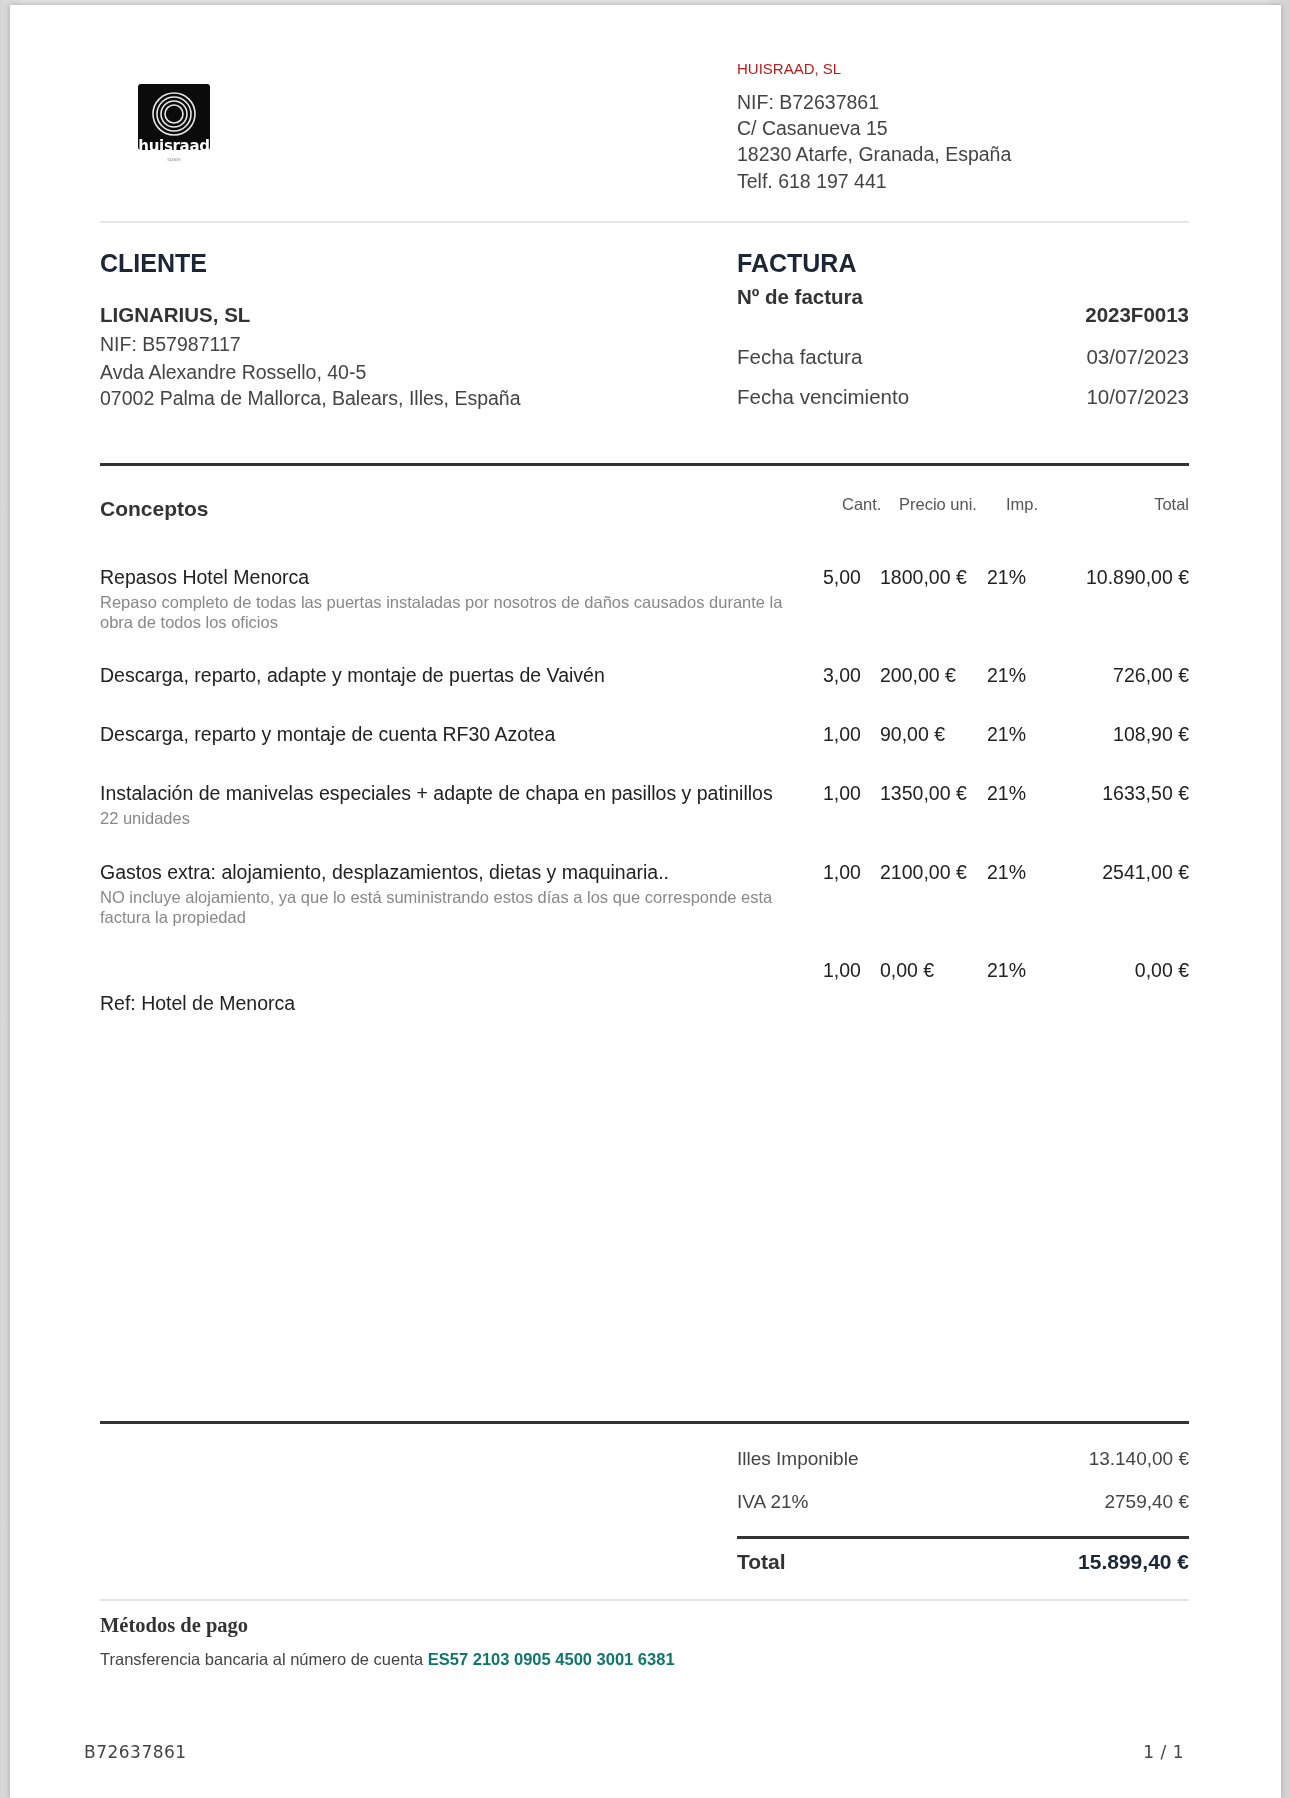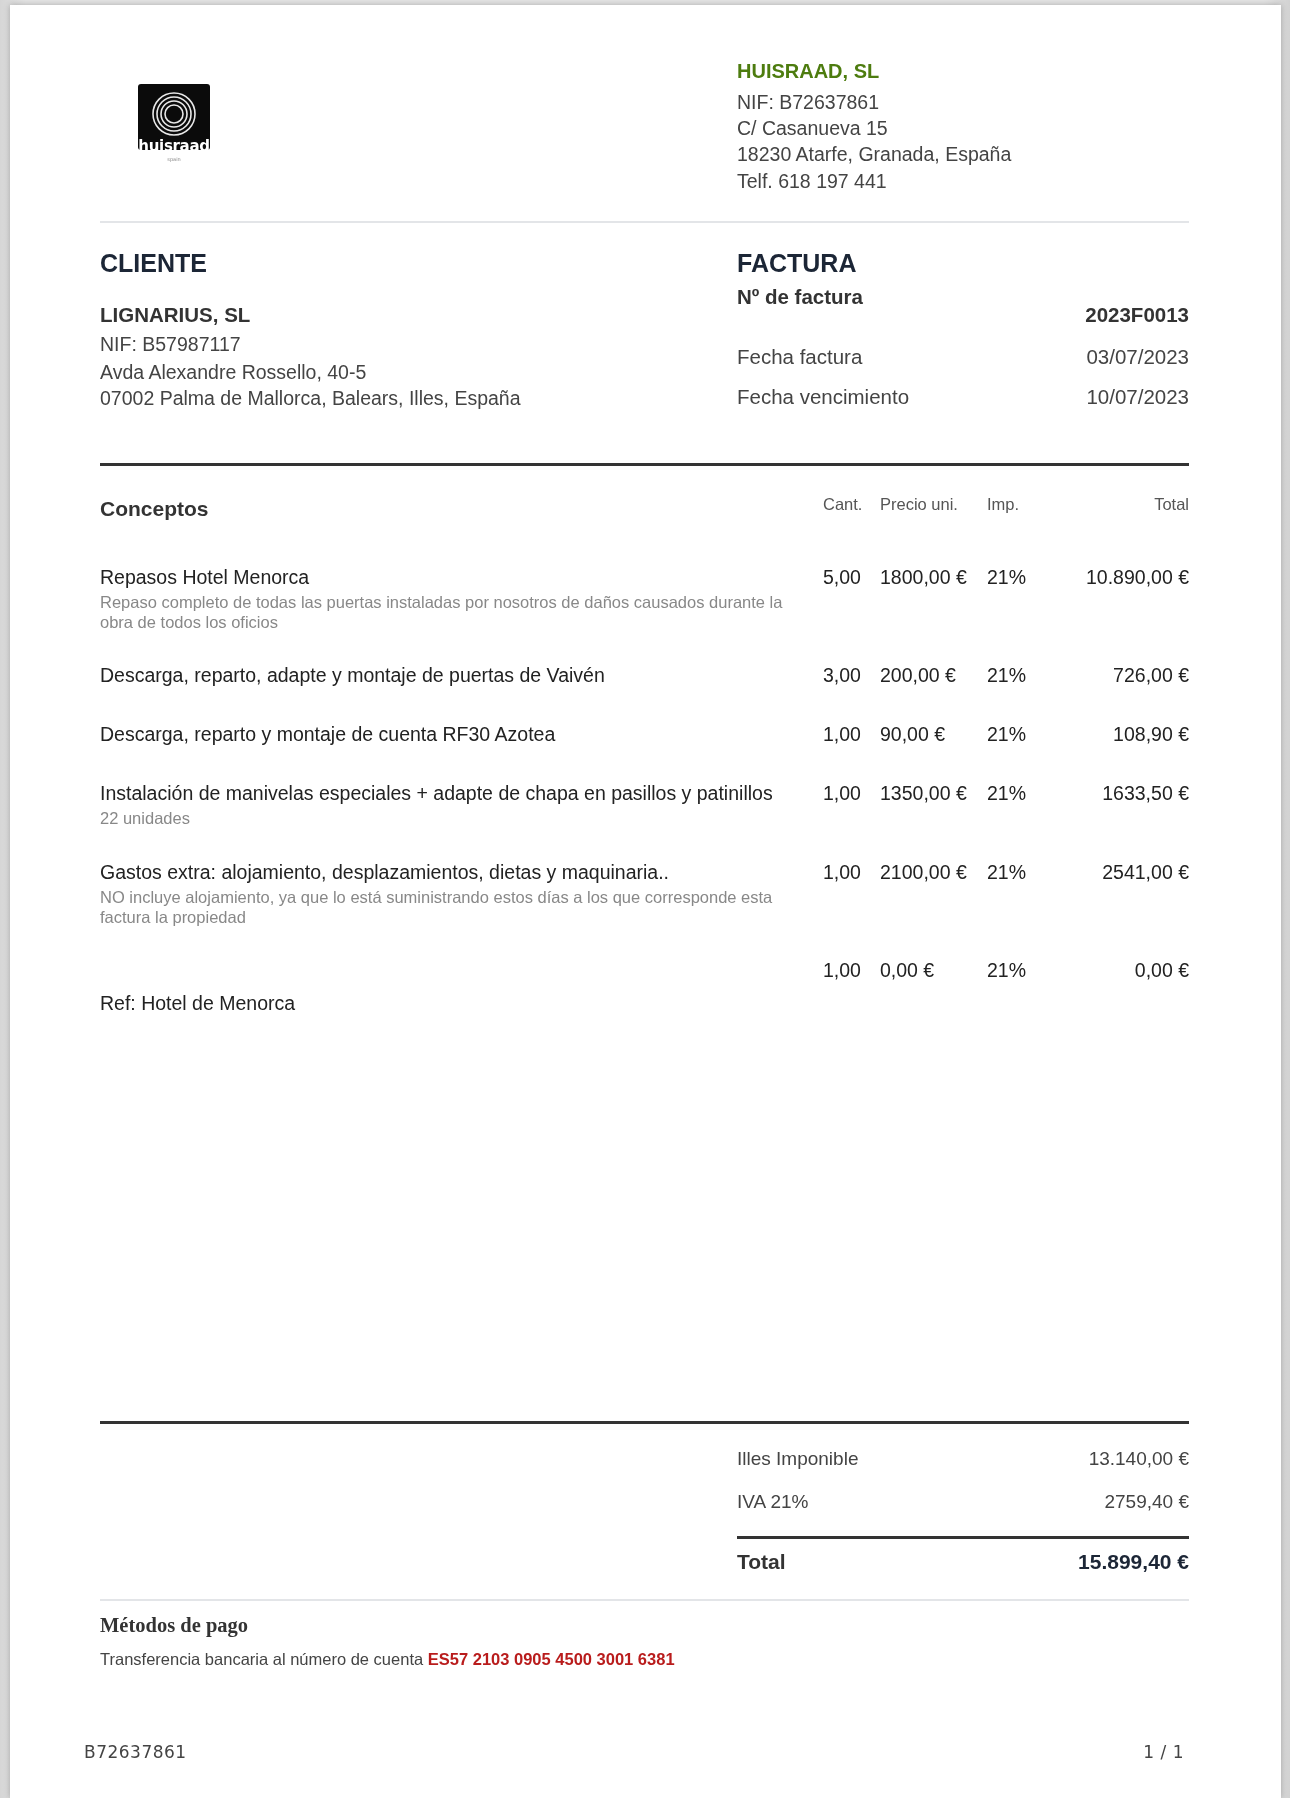--- a/index.html
+++ b/index.html
@@ -17,54 +17,54 @@
   }
   .abs { position: absolute; white-space: nowrap; }
   .logo {
     position: absolute; left: 138px; top: 84px; width: 72px; height: 66px;
     background: #0b0b0b; border-radius: 3px;
   }
   .logo svg { position: absolute; left: 13px; top: 7px; }
   .logo .brand { position: absolute; left: 0; width: 72px; top: 53px; text-align: center; color: #fff; font-size: 15px; font-weight: bold; letter-spacing: -0.3px; font-family: "DejaVu Sans", sans-serif; }
   .logo .sub { position: absolute; left: 0; width: 72px; top: 72px; text-align: center; color: #888; font-size: 5px; font-family: "DejaVu Sans", sans-serif; }
 
-  .company-name { left: 737px; top: 60px; font-size: 20px; font-weight: bold; color: #4d7c0f; }
+  .company-name { left: 737px; top: 60px; font-size: 15px; font-weight: normal; color: #b91c1c; }
   .company-line { left: 737px; font-size: 19.5px; color: #444; }
 
   .hr-thin { position: absolute; left: 100px; width: 1089px; height: 2px; background: #e3e5e8; }
   .hr-thick { position: absolute; left: 100px; width: 1089px; height: 3px; background: #333; }
 
   .section-title { font-size: 25px; font-weight: bold; color: #1c2636; }
   .client-name { left: 100px; top: 303px; font-size: 20.5px; font-weight: bold; color: #333; }
   .client-line { left: 100px; font-size: 19.5px; color: #444; }
 
   .meta-label { left: 737px; font-size: 20.5px; color: #444; }
   .meta-value { right: 101px; font-size: 20.5px; color: #444; text-align: right; }
   .meta-bold { font-weight: bold; color: #333; }
 
   .conceptos { left: 100px; top: 497px; font-size: 21px; font-weight: bold; color: #333; }
-  .colhead { top: 495px; font-size: 16.5px; color: #555; }
+  .colhead { top: 495px; font-size: 16.5px; color: #555; margin-left: 19px; }
 
   .row-desc { left: 100px; font-size: 19.5px; color: #222; }
   .row-note { left: 100px; font-size: 16.5px; color: #888; line-height: 20px; white-space: normal; width: 700px; }
   .row-cell { font-size: 19.5px; color: #222; }
   .c-qty { left: 823px; }
   .c-price { left: 880px; }
   .c-tax { left: 987px; }
   .c-total { right: 101px; text-align: right; }
 
   .sum-label { left: 737px; font-size: 19px; color: #444; }
   .sum-value { right: 101px; font-size: 19px; color: #444; text-align: right; }
   .total-label { left: 737px; top: 1550px; font-size: 21px; font-weight: bold; color: #333; }
   .total-value { right: 101px; top: 1550px; font-size: 21px; font-weight: bold; color: #1c2636; text-align: right; }
   .hr-total { position: absolute; left: 737px; width: 452px; height: 3px; background: #333; }
 
   .pay-title { left: 100px; top: 1614px; font-size: 20.5px; font-weight: bold; color: #333; font-family: Liberation Serif, serif; }
   .pay-text { left: 100px; top: 1650px; font-size: 16.5px; color: #444; }
-  .pay-text b { color: #b91c1c; margin-top: 28px; }
+  .pay-text b { color: #0f766e; margin-top: 28px; }
 
   .footer { top: 1742px; font-size: 17px; color: #444; font-family: "DejaVu Sans", sans-serif; letter-spacing: 0.5px; }
 </style>
 </head>
 <body>
 
 <div class="sheet"></div>
 
 <div class="logo">
   <svg width="46" height="46" viewBox="0 0 46 46">

